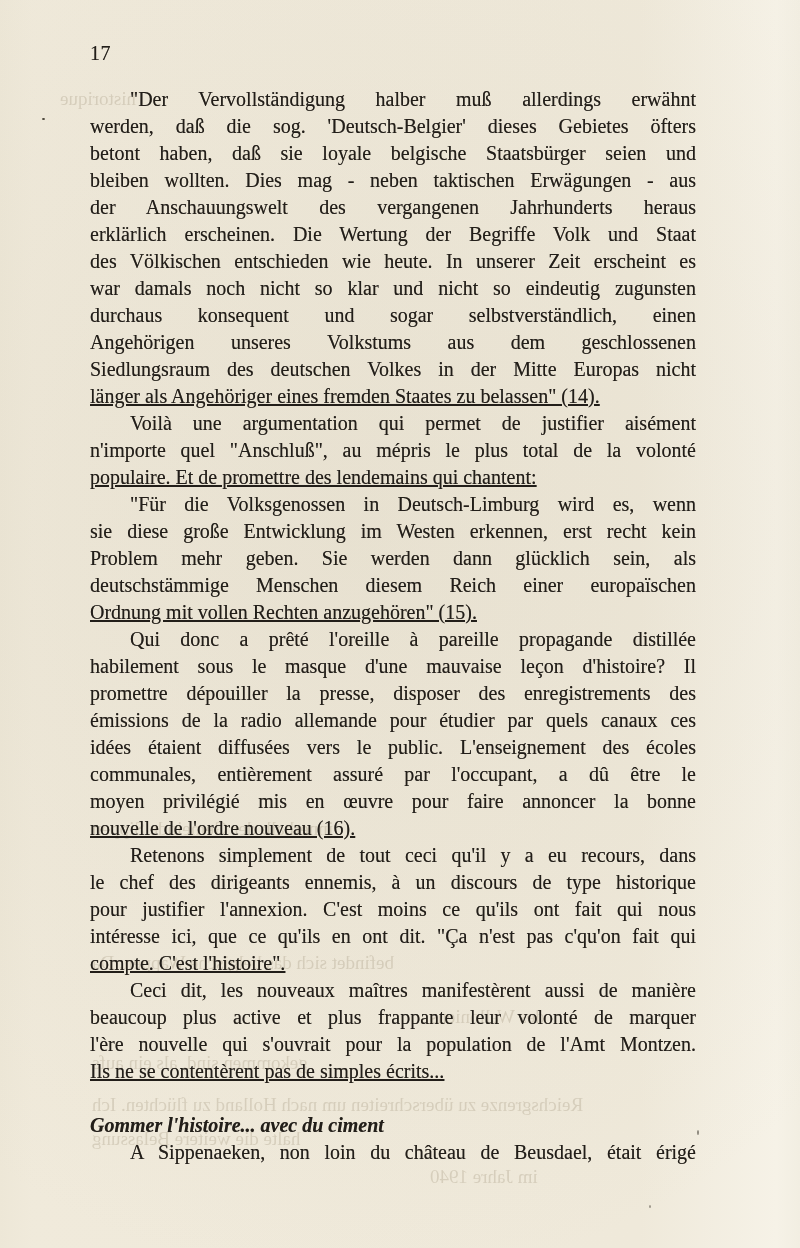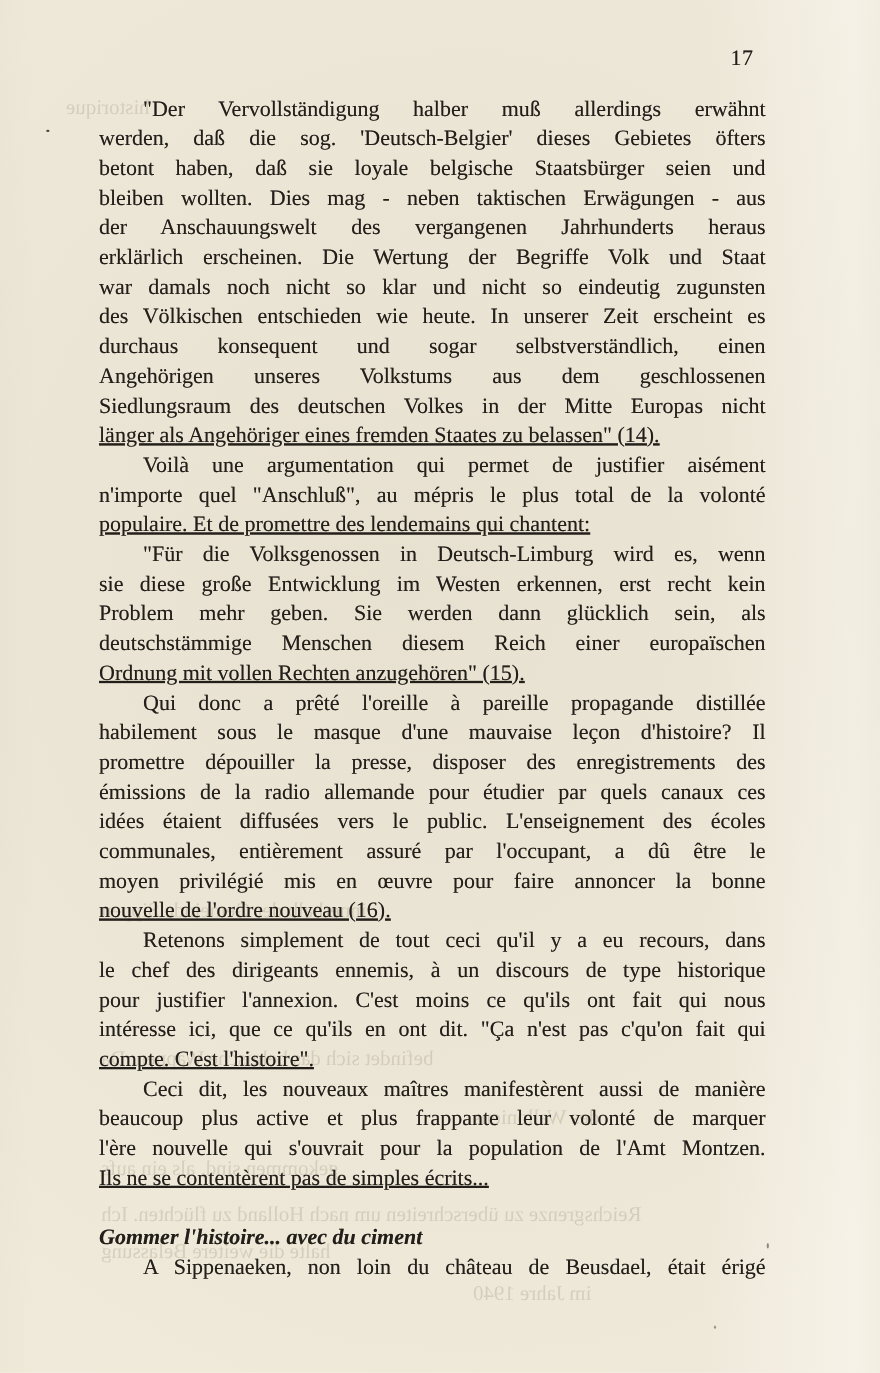--- a/index.html
+++ b/index.html
@@ -25,21 +25,21 @@
     transform-origin: center;
     color: #9a8d74;
     opacity: 0.28;
     filter: blur(0.7px);
     font-size: 19px;
     white-space: nowrap;
   }
   .page-number {
     position: absolute;
     top: 42px; left: 90px; width: 595px;
-    text-align: right;
+    text-align: left;
     font-size: 20px;
     letter-spacing: 0.5px;
     text-shadow: 0 0 0.6px rgba(34,30,25,0.55);
   }
   .text-block {
     position: absolute;
     left: 90px; top: 86px; width: 606px;
     font-size: 20px;
     line-height: 27px;
     text-shadow: 0 0 0.6px rgba(34,30,25,0.55);
@@ -80,22 +80,22 @@
       <div class="bleed-frag" style="left: 430px; top: 1166px;">im Jahre 1940</div>
     </div>
   <div class="page-number">17</div>
   <div class="text-block">
       <div class="line indent">"Der Vervollständigung halber muß allerdings erwähnt</div>
       <div class="line">werden, daß die sog. 'Deutsch-Belgier' dieses Gebietes öfters</div>
       <div class="line">betont haben, daß sie loyale belgische Staatsbürger seien und</div>
       <div class="line">bleiben wollten. Dies mag - neben taktischen Erwägungen - aus</div>
       <div class="line">der Anschauungswelt des vergangenen Jahrhunderts heraus</div>
       <div class="line">erklärlich erscheinen. Die Wertung der Begriffe Volk und Staat</div>
+      <div class="line">des Völkischen entschieden wie heute. In unserer Zeit erscheint es</div>
       <div class="line">war damals noch nicht so klar und nicht so eindeutig zugunsten</div>
-      <div class="line">des Völkischen entschieden wie heute. In unserer Zeit erscheint es</div>
       <div class="line">durchaus konsequent und sogar selbstverständlich, einen</div>
       <div class="line">Angehörigen unseres Volkstums aus dem geschlossenen</div>
       <div class="line">Siedlungsraum des deutschen Volkes in der Mitte Europas nicht</div>
       <div class="line endline">länger als Angehöriger eines fremden Staates zu belassen" (14).</div>
       <div class="line indent">Voilà une argumentation qui permet de justifier aisément</div>
       <div class="line">n'importe quel "Anschluß", au mépris le plus total de la volonté</div>
       <div class="line endline">populaire. Et de promettre des lendemains qui chantent:</div>
       <div class="line indent">"Für die Volksgenossen in Deutsch-Limburg wird es, wenn</div>
       <div class="line">sie diese große Entwicklung im Westen erkennen, erst recht kein</div>
       <div class="line">Problem mehr geben. Sie werden dann glücklich sein, als</div>

